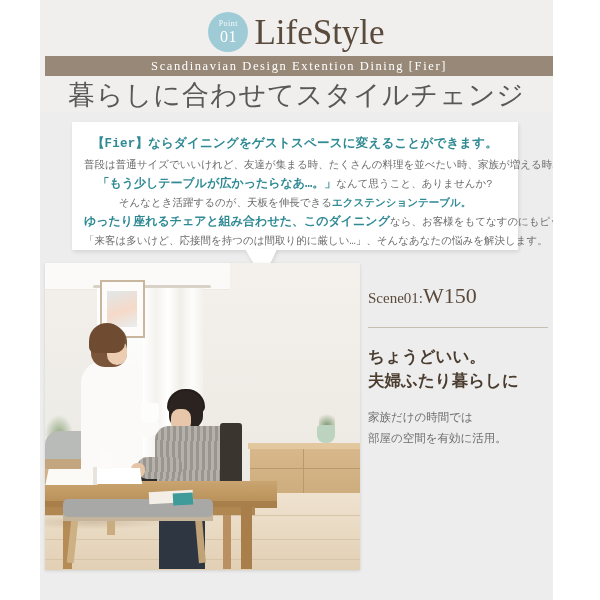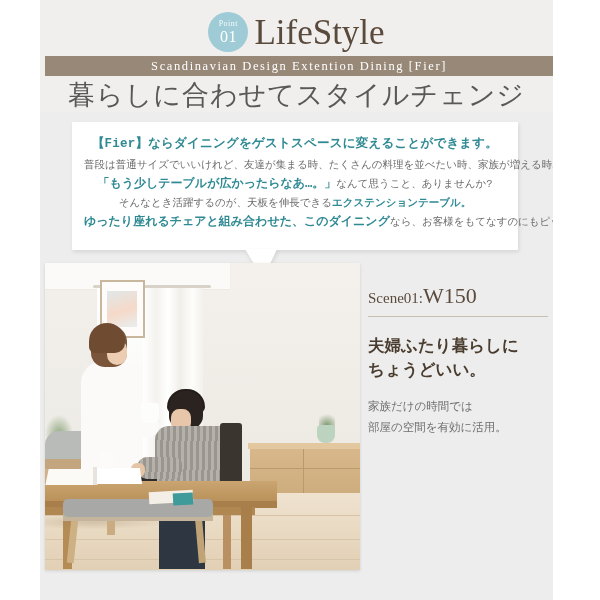--- a/index.html
+++ b/index.html
@@ -260,21 +260,21 @@
   .scene-wrap {
     position: absolute;
     left: 368px;
     top: 283px;
     width: 180px;
   }
   .scene-label {
     font-family: "Liberation Serif", serif;
     color: #5a4a3c;
     border-bottom: 1px solid #c8bfb3;
-    padding-bottom: 7px;
+    padding-bottom: 18px;
     white-space: nowrap;
   }
   .scene-label .sc-small { font-size: 15px; letter-spacing: 0px; }
   .scene-label .sc-big   { font-size: 22px; letter-spacing: 0px; }
 
   .scene-head {
     margin-top: 17px;
     font-family: "DejaVu Sans", sans-serif;
     font-weight: bold;
     font-size: 16.5px;
@@ -331,20 +331,21 @@
     </div>
 
     <div class="bubble-line">
       <span>そんなとき活躍するのが、天板を伸長できる</span><span class="hl">エクステンションテーブル。</span>
     </div>
 
     <div class="bubble-line">
       <span class="hl-big">ゆったり座れるチェアと組み合わせた、このダイニング</span><span>なら、お客様をもてなすのにもピッタリ。</span>
     </div>
 
+    <div class="bubble-line">「来客は多いけど、応接間を持つのは間取り的に厳しい…」、そんなあなたの悩みを解決します。</div>
   </div>
   <div class="bubble-tail"></div>
 
   <div class="photo">
     <div class="ph wall-main"></div>
     <div class="ph wall-right"></div>
     <div class="ph ceiling"></div>
     <div class="ph window"></div>
     <div class="ph curtain"></div>
     <div class="ph window-rod"></div>
@@ -413,22 +414,22 @@
     <div class="ph bench-mag"></div>
     <div class="ph bench-bk"></div>
   </div>
 
   <div class="scene-wrap">
     <div class="scene-label">
       <span class="sc-small">Scene01:</span><span class="sc-big">W150</span>
     </div>
 
     <div class="scene-head">
+      <div>ちょうどいい。</div>
       <div>夫婦ふたり暮らしに</div>
-      <div>ちょうどいい。</div>
     </div>
 
     <div class="scene-body">
       <div>家族だけの時間では</div>
       <div>部屋の空間を有効に活用。</div>
     </div>
   </div>
 
   <div class="edge-left"></div>
   <div class="edge-right"></div>

